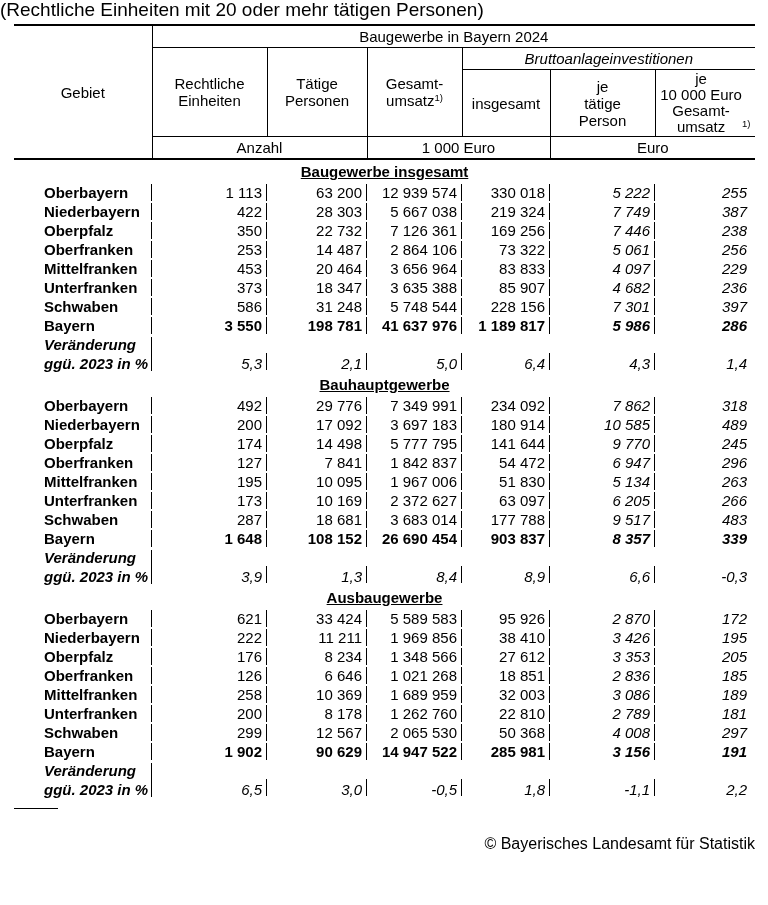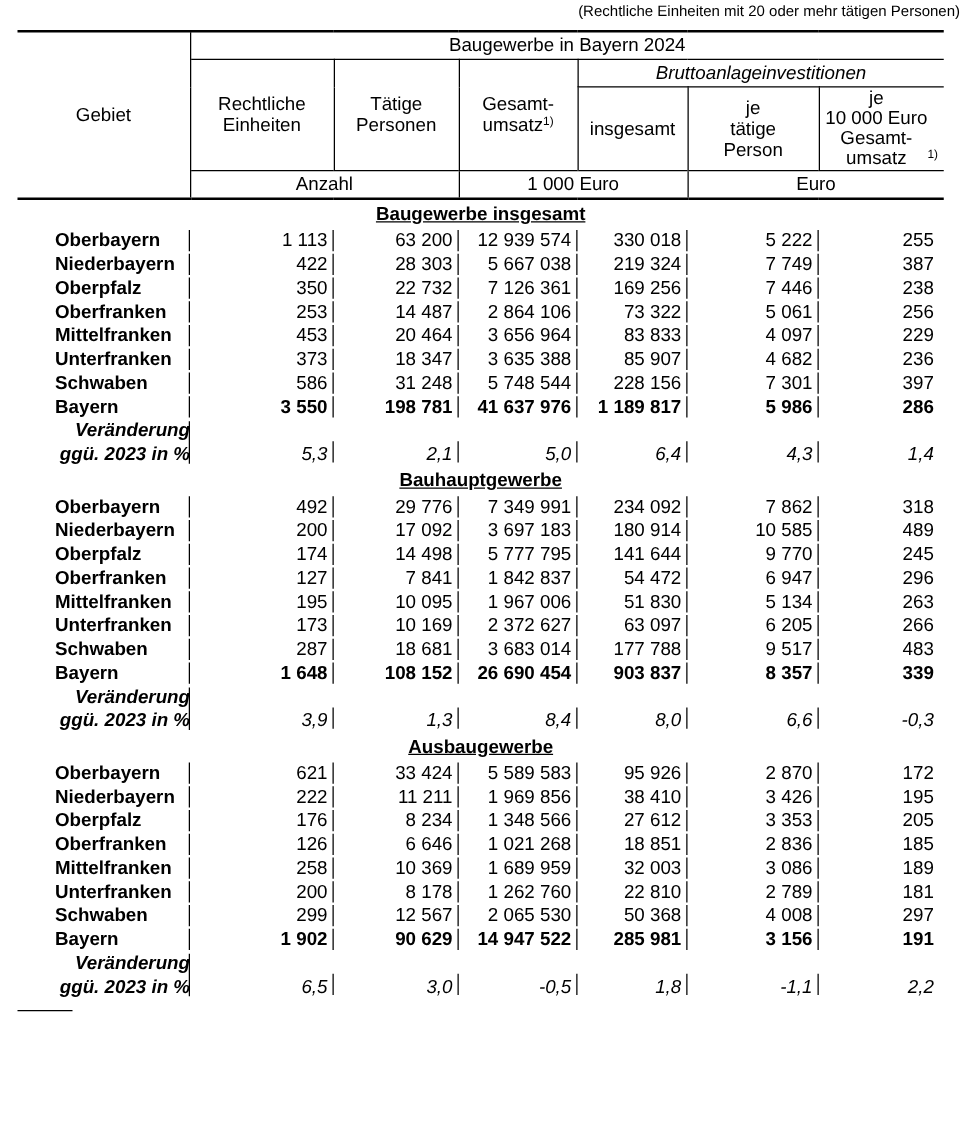--- a/index.html
+++ b/index.html
@@ -1,44 +1,44 @@
 <!DOCTYPE html>
 <html lang="de"><head>
 <meta charset="utf-8">
 <style>
   html,body{margin:0;padding:0;background:#fff;}
   body{width:768px;height:905px;overflow:hidden;
        font-family:"Liberation Sans","DejaVu Sans",sans-serif;color:#000;font-size:15px;}
   .page{position:relative;width:768px;height:905px;}
   .title{font-size:15px;font-weight:bold;text-align:center;margin:10px 0 0;line-height:19px;}
-  .subtitle{font-size:12px;text-align:right;line-height:19px;margin:0 0 5px;}
+  .subtitle{font-size:19px;text-align:left;line-height:19px;margin:0 0 5px;}
   table{border-collapse:collapse;table-layout:fixed;width:741px;margin-left:14px;
         border-top:2px solid #000;}
   th{font-weight:normal;text-align:center;vertical-align:middle;padding:0;font-size:15px;margin-left:44px;}
   .prewrap{white-space:pre-line;}
   .bl{border-left:1px solid #000;}
   .th-top{border-bottom:1px solid #000;height:21px;}
   .th-group{border-bottom:1px solid #000;height:21px;font-style:italic;}
   .th-gebiet{border-right:1px solid #000;border-bottom:2px solid #000;}
   .th-col{line-height:17px;padding:1px 0;}
   .row3 th{height:62px;}
   .tight .prewrap{line-height:16px;display:inline-block;}
   .units th{border-top:1px solid #000;border-bottom:2px solid #000;height:21px;}
   sup{font-size:9.5px;line-height:0;vertical-align:5px;}
   tbody td{height:19px;line-height:19px;padding:0;font-size:15px;}
   tr.section td{font-weight:bold;text-align:center;height:23px;line-height:23px;vertical-align:bottom;text-decoration:underline;}
   td.lbl{text-align:left;padding-left:30px;white-space:pre-line;font-weight:bold;}
   td.num{text-align:right;padding-right:5px;white-space:nowrap;}
   td.num:last-child{padding-right:8px;}
-  td.ital{}
+  td.ital{font-style:italic;}
   tr.bold td{font-weight:bold;}
   tr.chg td{font-style:italic;vertical-align:bottom;height:36px;}
   .vr{background-image:linear-gradient(#000,#000);background-repeat:no-repeat;
       background-position:right center;background-size:1px 17px;}
-  tr.chg td.vr{background-position:right 0 bottom 3px;text-align:right;}
+  tr.chg td.vr{background-position:right 0 bottom 3px;}
   tr.chg td.lbl{background-size:1px 34px;background-position:right 0 bottom 2px;}
   .fn-sep{width:44px;border-top:1px solid #000;margin:9px 0 4px 14px;}
   .footnote{margin-left:14px;font-size:14.5px;line-height:18px;}
   .footnote sup{margin-right:2px;}
   .copyright{width:741px;margin-left:14px;text-align:right;font-size:16px;margin-top:26px;}
 </style>
 </head>
 <body>
 
 <div class="page">
@@ -255,21 +255,21 @@
           <td class="num vr">903 837</td>
           <td class="num vr ital">8 357</td>
           <td class="num ital">339</td>
         </tr>
         <tr class="chg">
           <td class="lbl vr">Veränderung
 ggü. 2023 in %</td>
           <td class="num vr">3,9</td>
           <td class="num vr">1,3</td>
           <td class="num vr">8,4</td>
-          <td class="num vr">8,0</td>
+          <td class="num vr">8,9</td>
           <td class="num vr ital">6,6</td>
           <td class="num ital">-0,3</td>
         </tr>
         <tr class="section">
           <td colspan="7">Ausbaugewerbe</td>
         </tr>
         <tr class="">
           <td class="lbl vr">Oberbayern</td>
           <td class="num vr">621</td>
           <td class="num vr">33 424</td>
@@ -349,13 +349,14 @@
           <td class="num vr">-0,5</td>
           <td class="num vr">1,8</td>
           <td class="num vr ital">-1,1</td>
           <td class="num ital">2,2</td>
         </tr>
       </tbody>
   </table>
 
   <div class="fn-sep"></div>
 
+  <div class="copyright">© Bayerisches Landesamt für Statistik</div>
 </div>
 
 </body></html>

